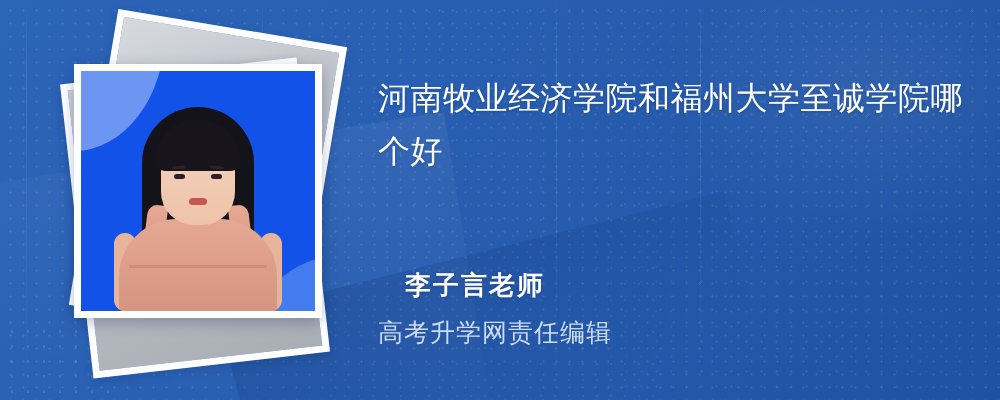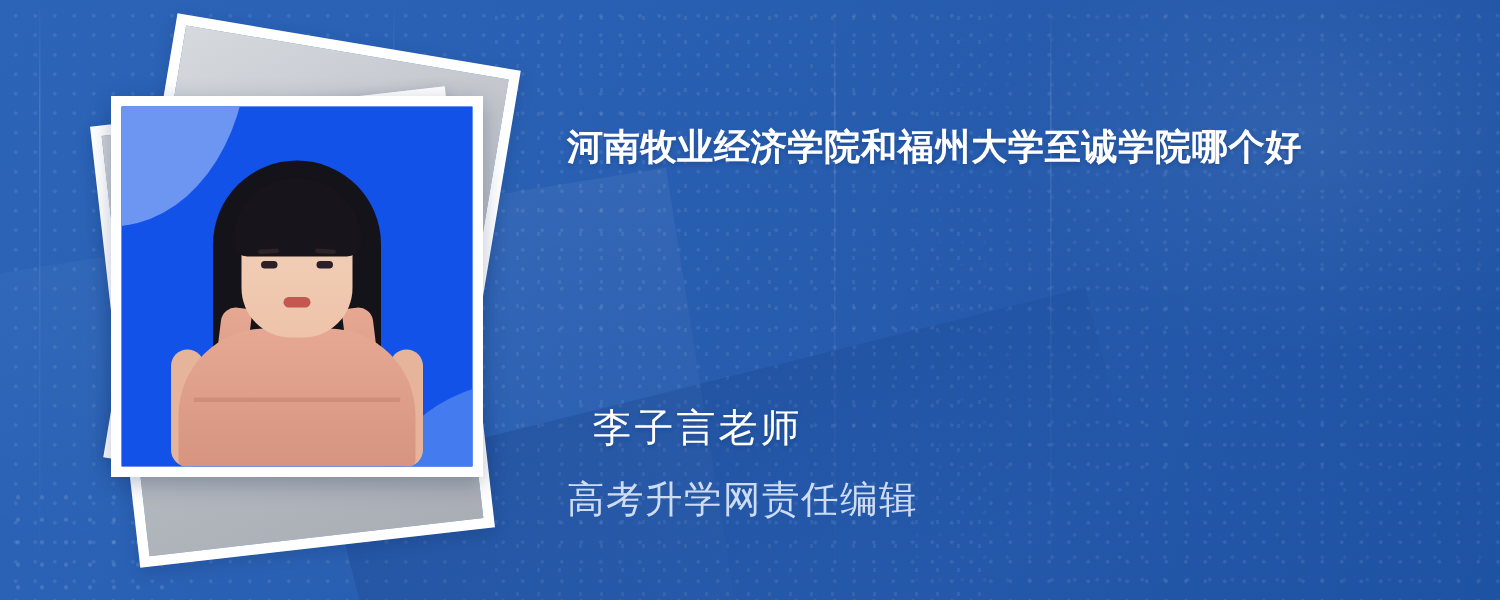--- a/index.html
+++ b/index.html
@@ -234,38 +234,38 @@
     left: 378px;
     top: 0;
     right: 30px;
     height: 400px;
   }
   .headline {
     position: absolute;
     top: 72px;
     left: 0;
     right: 0;
-    font-size: 24px;
+    font-size: 32px;
     line-height: 53px;
-    font-weight: bold;
+    font-weight: normal;
     color: #ffffff;
     letter-spacing: 0.5px;
     text-shadow: 0 1px 3px rgba(8,30,70,0.25);
   }
   .author-block {
     position: absolute;
     top: 268px;
     left: 0;
   }
   .author-name {
     font-size: 26px;
-    font-weight: normal;
+    font-weight: bold;
     color: #ffffff;
     letter-spacing: 2px;
-    margin-left: 17px;
+    margin-left: 27px;
     text-shadow: 0 1px 3px rgba(8,30,70,0.25);
   }
   .author-role {
     font-size: 25px;
     color: #cddcf2;
     letter-spacing: 1px;
     margin-top: 13px;
   }
 </style>
 </head>

